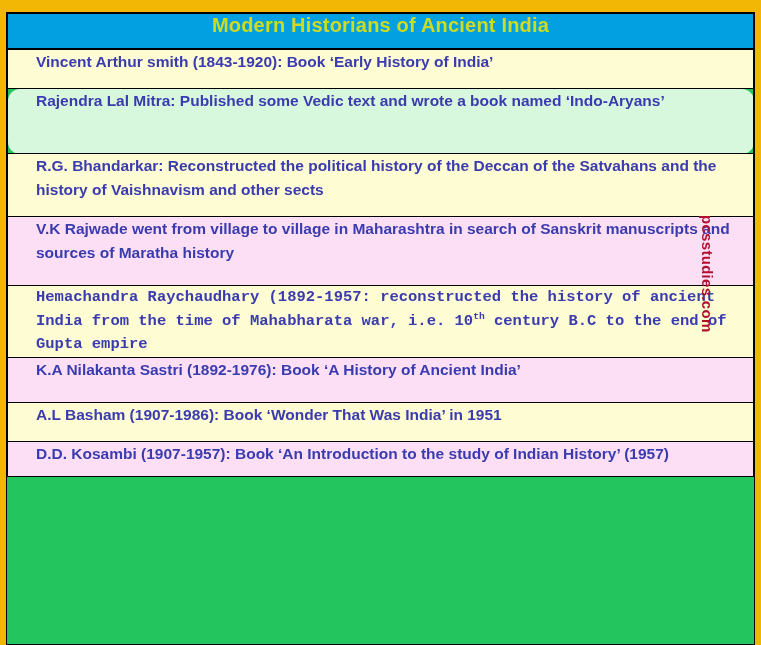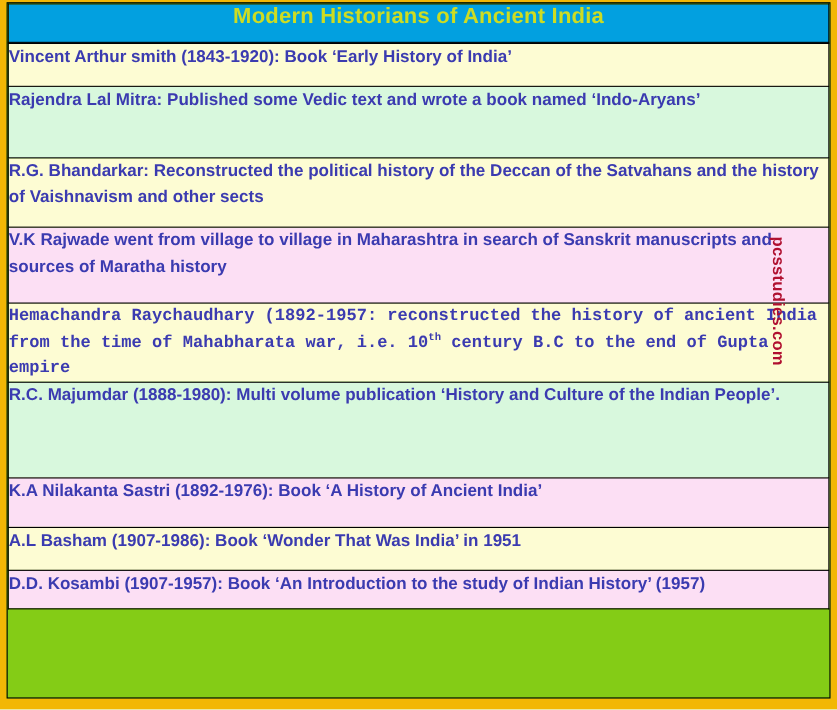--- a/index.html
+++ b/index.html
@@ -25,26 +25,26 @@
     top: 0;
     width: 761px;
     height: 645px;
     box-sizing: border-box;
     border: 6px solid #f2b705;
     background: #f2b705;
   }
   .table-wrap {
     position: absolute;
     left: 6px;
-    top: 2px;
+    top: 12px;
     width: 749px;
     height: 633px;
     box-sizing: border-box;
     border: 1px solid #000000;
-    background: #84cc16;
+    background: #22c55e;
     overflow: hidden;
   }
   table.hist {
     border-collapse: collapse;
     width: 100%;
     table-layout: fixed;
   }
   table.hist td {
     border: 1px solid #000000;
     padding: 0;
@@ -68,20 +68,21 @@
   .row-cell {
     padding: 6px 9px 4px 9px;
   }
   .row-text {
     color: #3b3bb0;
     font-size: 15.5px;
     font-weight: bold;
     line-height: 1.52;
     display: block;
     white-space: pre-wrap;
+    padding-left: 28px;
   }
   .bg-yellow { background: #fdfcd3; }
   .bg-green  { background: #d8f8dd; }
   .bg-pink   { background: #fcdff4; }
 
   .watermark {
     position: absolute;
     left: 697px;
     top: 215px;
     width: 22px;
@@ -125,42 +126,37 @@
       </tbody>
     </table>
     <table class="hist">
       <tbody id="rows-body">
           <tr>
             <td class="row-cell bg-yellow" style="height: 38px;">
               <span class="row-text">Vincent Arthur smith (1843-1920): Book ‘Early History of India’</span>
             </td>
           </tr>
           <tr>
-            <td class="row-cell bg-green" style="height: 64px;">
+            <td class="row-cell bg-green" style="height: 64px; border-radius: 12px;">
               <span class="row-text">Rajendra Lal Mitra: Published some Vedic text and wrote a book named ‘Indo-Aryans’</span>
             </td>
           </tr>
           <tr>
             <td class="row-cell bg-yellow" style="height: 62px;">
               <span class="row-text">R.G. Bhandarkar: Reconstructed the political history of the Deccan of the Satvahans and the history of Vaishnavism and other sects</span>
             </td>
           </tr>
           <tr>
             <td class="row-cell bg-pink" style="height: 68px;">
               <span class="row-text">V.K Rajwade went from village to village in Maharashtra in search of Sanskrit manuscripts and sources of Maratha history</span>
             </td>
           </tr>
           <tr>
             <td class="row-cell bg-yellow" style="height: 62px; font-family: Liberation Mono, monospace;">
               <span class="row-text">Hemachandra Raychaudhary (1892-1957: reconstructed the history of ancient India from the time of Mahabharata war, i.e. 10<sup>th</sup> century B.C to the end of Gupta empire</span>
-            </td>
-          </tr>
-          <tr>
-            <td class="row-cell bg-green" style="height: 86px;">
-              <span class="row-text">R.C. Majumdar (1888-1980): Multi volume publication ‘History and Culture of the Indian People’.</span>
             </td>
           </tr>
           <tr>
             <td class="row-cell bg-pink" style="height: 44px;">
               <span class="row-text">K.A Nilakanta Sastri (1892-1976): Book ‘A History of Ancient India’</span>
             </td>
           </tr>
           <tr>
             <td class="row-cell bg-yellow" style="height: 38px;">
               <span class="row-text">A.L Basham (1907-1986): Book ‘Wonder That Was India’ in 1951</span>

